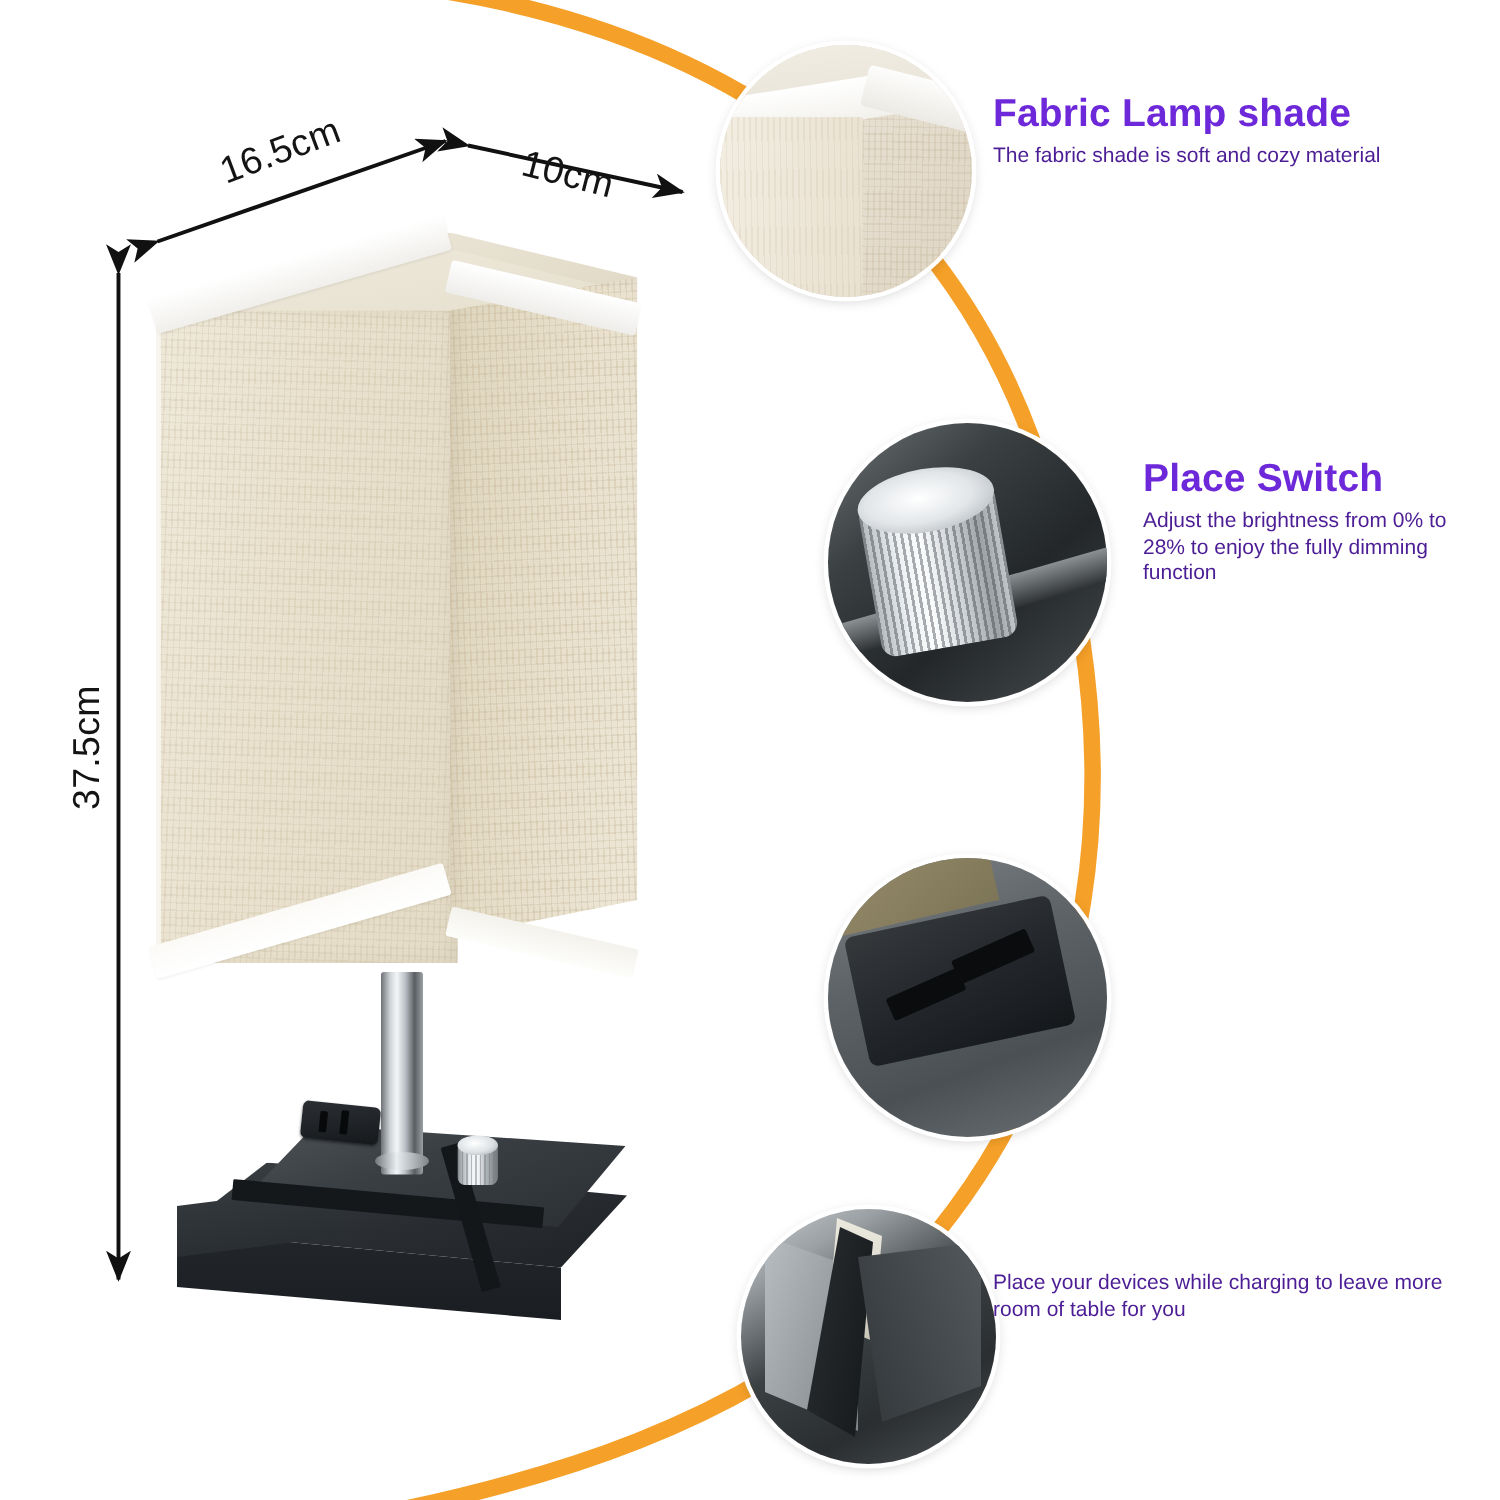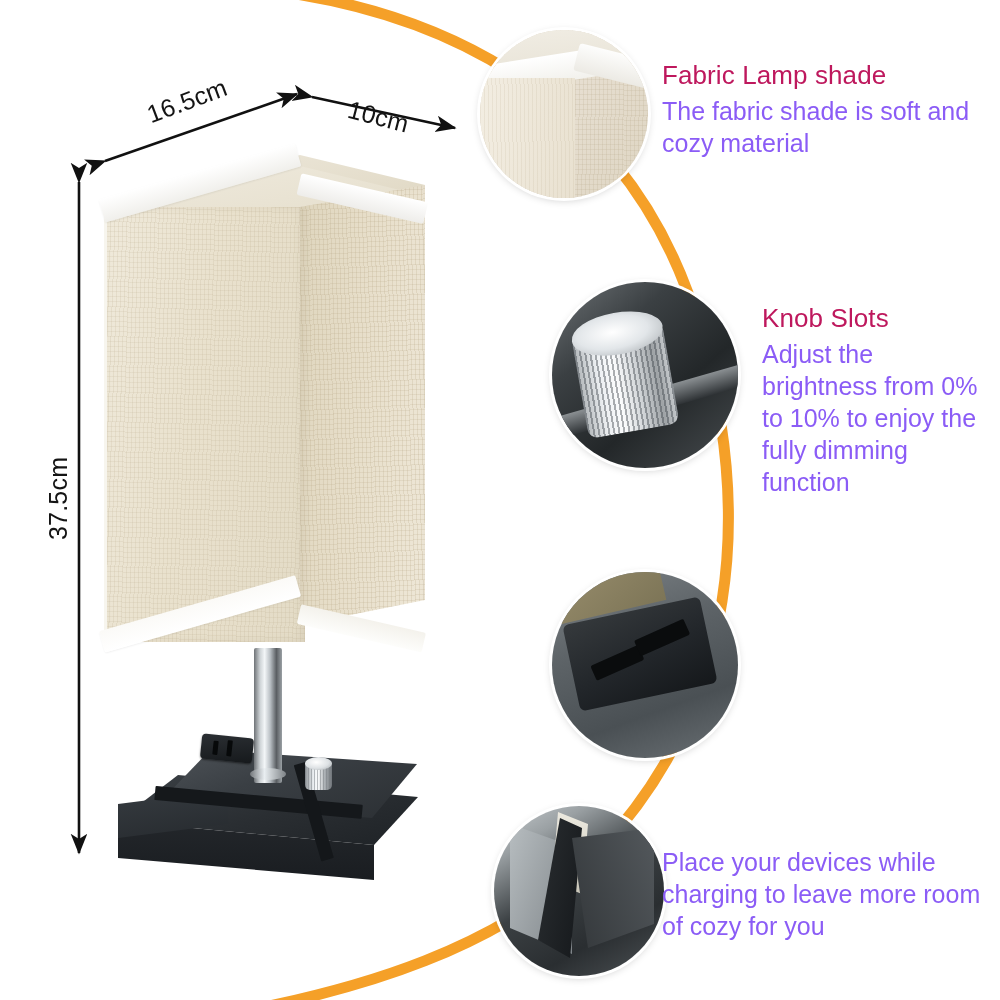--- a/index.html
+++ b/index.html
@@ -397,31 +397,31 @@
     background: linear-gradient(250deg, #53585c, #33373a);
     clip-path: polygon(0 10px, 82px 0, 82px 96px, 16px 120px);
   }
 
   
   .callout-text {
     position: absolute;
     z-index: 7;
   }
   .ct-title {
-    color: #be185d;
-    font-weight: normal;
+    color: #6d28d9;
+    font-weight: bold;
     font-size: 26px;
     line-height: 1.18;
     margin: 0 0 4px 0;
     letter-spacing: 0.1px;
     white-space: nowrap;
   }
   .ct-body {
-    color: #8b5cf6;
-    font-size: 25px;
+    color: #4c1d95;
+    font-size: 14px;
     line-height: 1.28;
     margin: 0;
   }
 
   .t1 { left: 662px; top: 60px; width: 310px; }
   .t2 { left: 762px; top: 303px; width: 230px; }
   .t3 { left: 762px; top: 596px; width: 236px; }
   .t4 { left: 662px; top: 846px; width: 334px; }
 </style>
 </head>
@@ -502,22 +502,22 @@
     <div class="cc-inner">
       <div class="dkbg"></div>
       <div class="dkedge"></div>
       <div class="kn">
         <div class="kn-body"></div>
         <div class="kn-top"></div>
       </div>
     </div>
   </div>
   <div class="callout-text t2">
-    <p class="ct-title">Knob Slots</p>
-    <p class="ct-body">Adjust the brightness from 0% to 10% to enjoy the fully dimming function</p>
+    <p class="ct-title">Place Switch</p>
+    <p class="ct-body">Adjust the brightness from 0% to 28% to enjoy the fully dimming function</p>
   </div>
 
   <div class="callout-circle c3">
     <div class="cc-inner">
       <div class="gbg"></div>
       <div class="khaki"></div>
       <div class="plate">
         <div class="pslot p1"></div>
         <div class="pslot p2"></div>
       </div>
@@ -527,16 +527,16 @@
   <div class="callout-circle c4">
     <div class="cc-inner">
       <div class="sbg"></div>
       <div class="vleft"></div>
       <div class="vlight"></div>
       <div class="vdark"></div>
       <div class="vright"></div>
     </div>
   </div>
   <div class="callout-text t4">
-    <p class="ct-body">Place your devices while charging to leave more room of cozy for you</p>
+    <p class="ct-body">Place your devices while charging to leave more room of table for you</p>
   </div>
 
 </div>
 
 </body></html>

